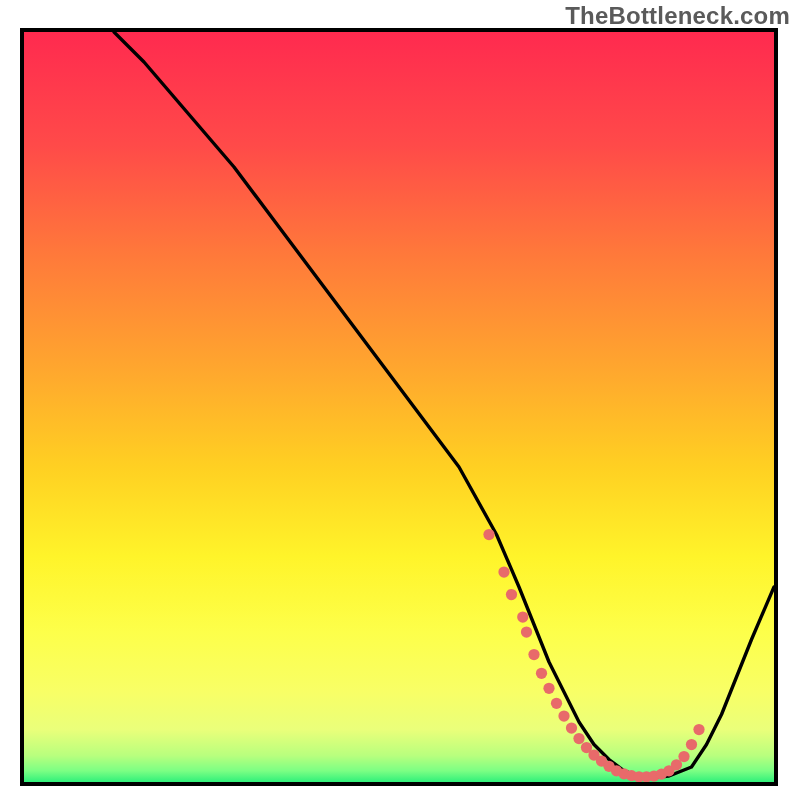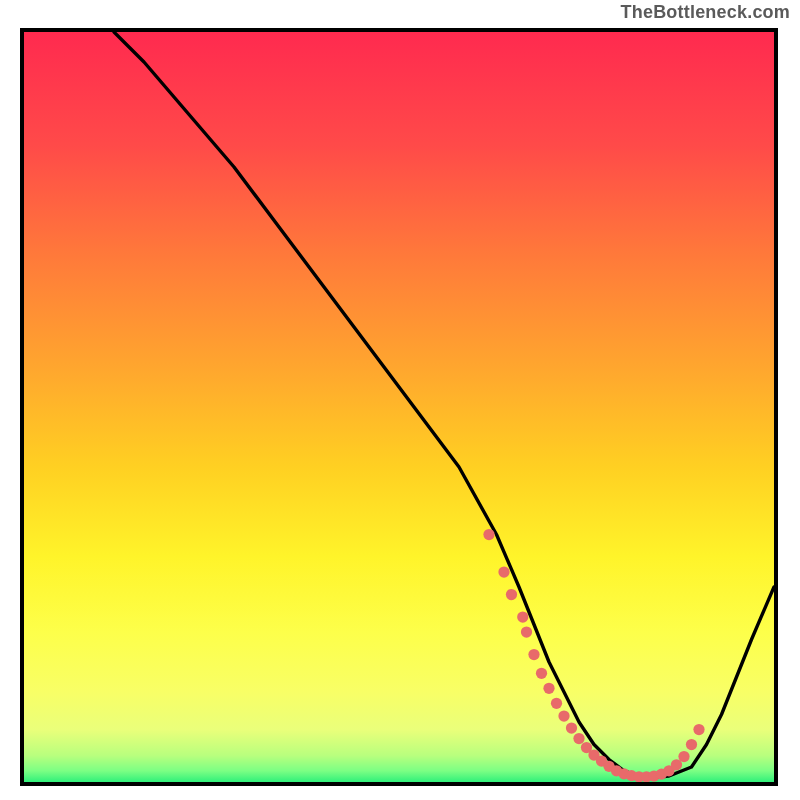--- a/index.html
+++ b/index.html
@@ -13,21 +13,21 @@
   }
   .frame {
     position: relative;
     width: 800px;
     height: 800px;
   }
   .watermark {
     position: absolute;
     top: 2px;
     right: 10px;
-    font-size: 18px;
+    font-size: 24px;
     font-weight: 600;
     color: #5a5a5a;
     letter-spacing: 0.2px;
   }
   .plot {
     position: absolute;
     left: 20px;
     top: 28px;
     width: 758px;
     height: 758px;

